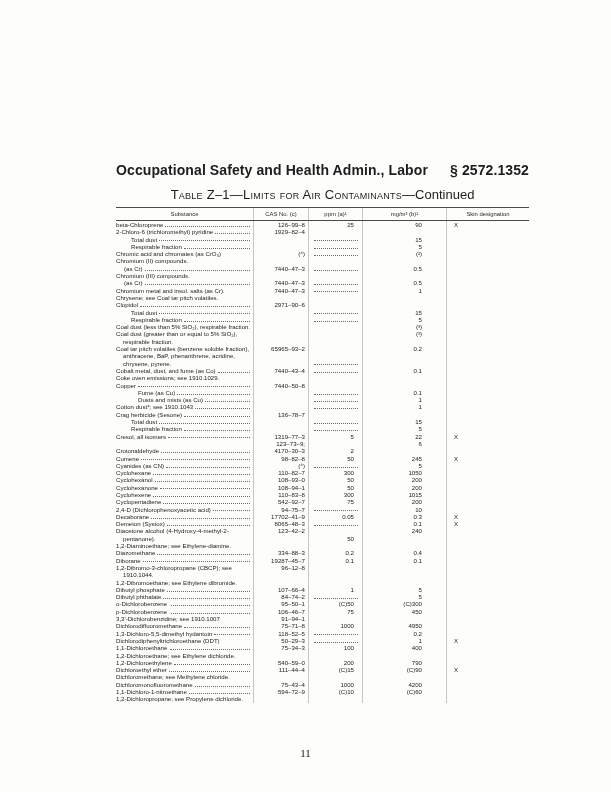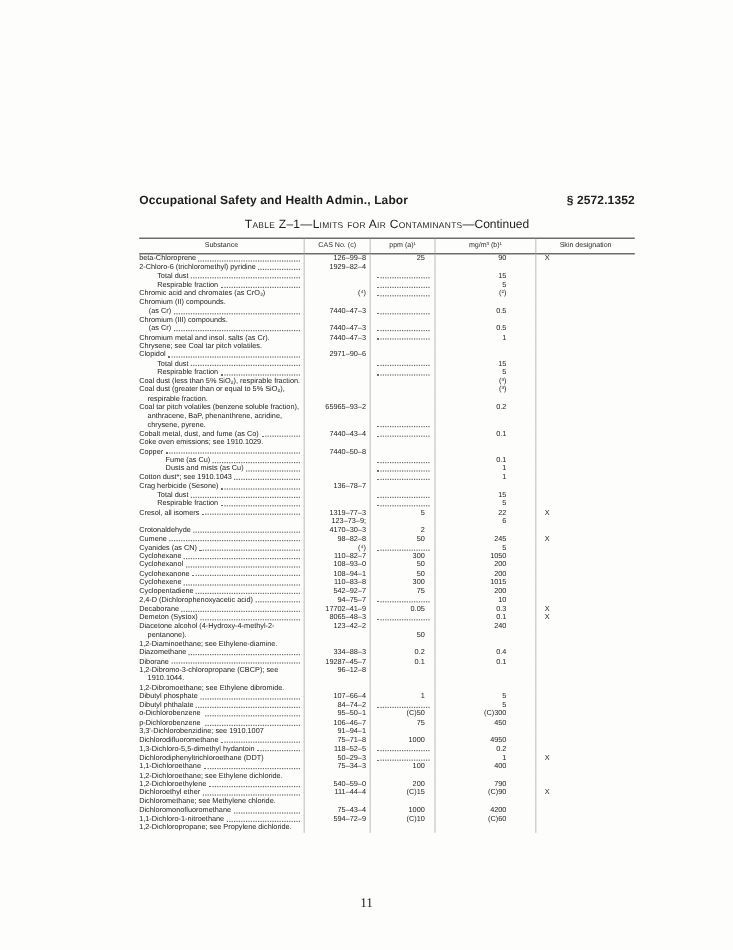--- a/index.html
+++ b/index.html
@@ -1,21 +1,21 @@
 <!DOCTYPE html>
 <html><head>
 <meta charset="utf-8">
 <style>
   html,body{margin:0;padding:0;background:#e9e9e9;}
   .page{width:611px;height:792px;background:#fdfdfb;position:relative;margin:0 auto;
         font-family:"Liberation Sans",sans-serif;color:#1d1d1d;overflow:hidden;}
   .content{position:absolute;left:116px;top:162px;width:413px;}
   .doc-header{display:flex;justify-content:space-between;align-items:baseline;
-              font-weight:bold;font-size:10px;letter-spacing:.1px;}
-  .tbl-title{text-align:center;font-size:10px;margin-top:9px;white-space:nowrap;}
+              font-weight:bold;font-size:14px;letter-spacing:.1px;}
+  .tbl-title{text-align:center;font-size:13px;margin-top:9px;white-space:nowrap;}
   .tc-main{font-variant:small-caps;letter-spacing:.25px;}
   .grid5{display:grid;grid-template-columns:137px 55px 54px 84px 83px;}
   .thead{border-top:1px solid #4a4a4a;border-bottom:1px solid #4a4a4a;margin-top:5px;}
   .th{font-size:5.9px;line-height:7px;text-align:center;padding:2.5px 1px;color:#2a2a2a;}
   .th.b{border-left:1px solid #c6c6c6;}
   .row{min-height:7.3px;}
   .c{font-size:6.1px;line-height:7.3px;}
   .sub{display:flex;align-items:flex-end;padding-right:2px;}
   .sub.ind1{padding-left:8px;}
   .sub.ind2{padding-left:15px;}

